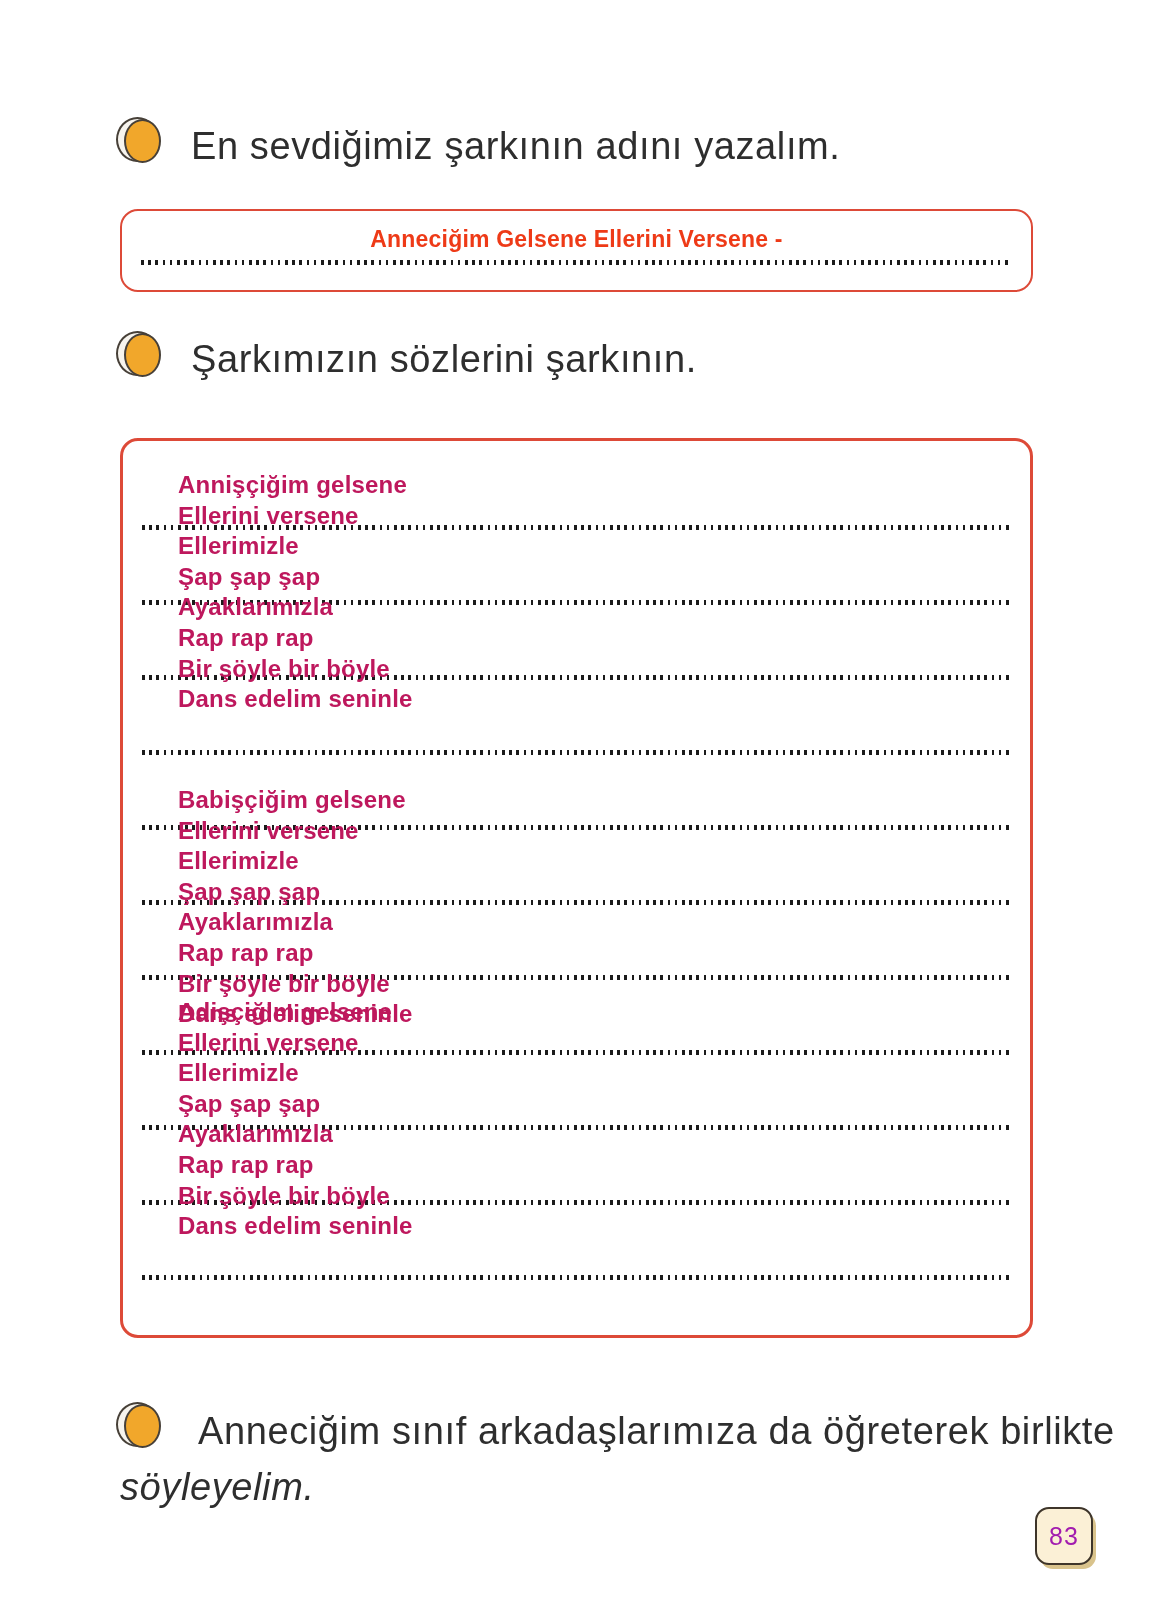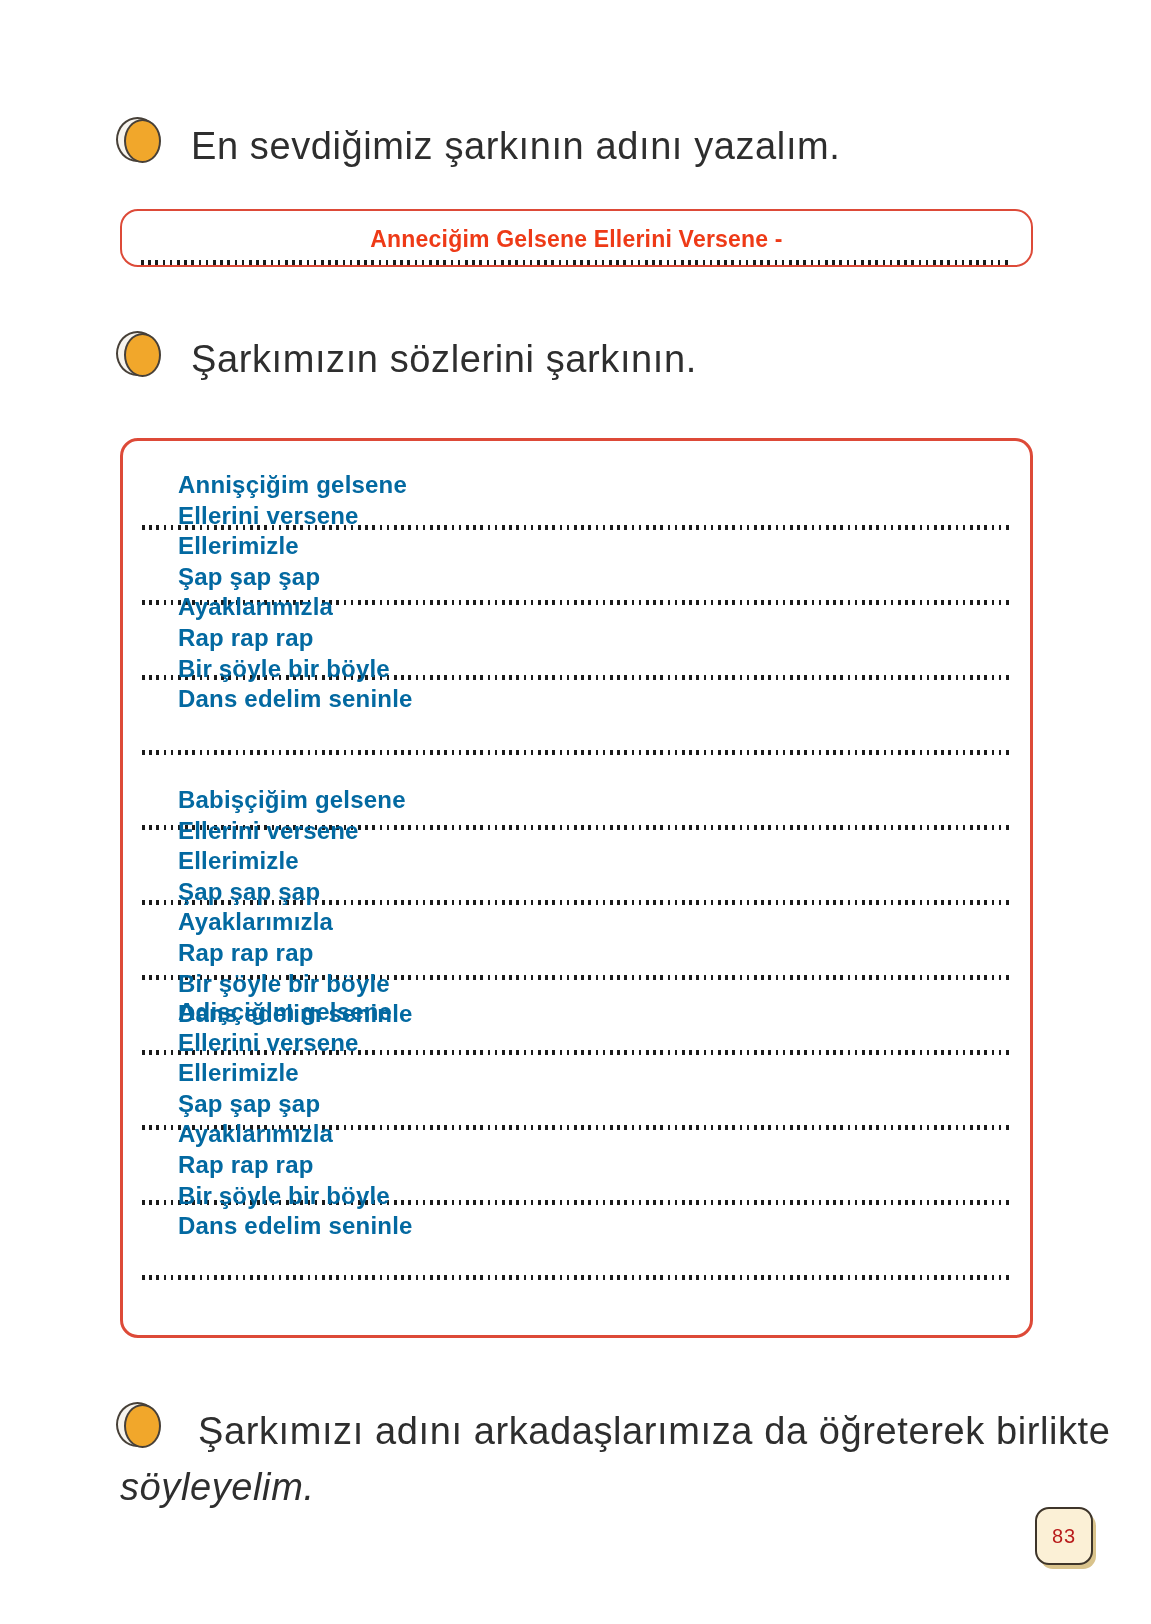--- a/index.html
+++ b/index.html
@@ -74,55 +74,55 @@
       transparent 2.6px, transparent 7.2px
     );
   }
 
   .stanza {
     position: absolute;
     left: 55px;
     font-weight: bold;
     font-size: 24px;
     line-height: 30.6px;
-    color: #0369a1;
+    color: #be185d;
     white-space: pre-line;
     letter-spacing: 0.2px;
   }
 
   .page-badge {
     position: absolute;
     left: 1035px;
     top: 1507px;
     width: 58px;
     height: 58px;
     background: #fbf0d6;
     border: 2.5px solid #3e352a;
     border-radius: 14px;
     box-shadow: 4px 5px 0 -1px #d9c38c;
     display: flex;
     align-items: center;
     justify-content: center;
   }
   .page-badge span {
-    font-size: 20px;
-    color: #b91c1c;
+    font-size: 25px;
+    color: #a21caf;
     font-weight: 400;
     letter-spacing: 1px;
   }
 </style>
 </head>
 <body>
 
 <div class="page">
 
   <span class="coin" style="left:116px; top:117px;"></span>
   <div class="instruction" style="left:191px; top:125px;">En sevdiğimiz şarkının adını yazalım.</div>
 
-  <div class="answer-box" style="top:209px; height:58px; border-width:2.5px;">
+  <div class="answer-box" style="top:209px; height:83px; border-width:2.5px;">
     <div class="box-title">Anneciğim Gelsene Ellerini Versene -</div>
     <div class="dotted" style="top:49px;"></div>
   </div>
 
   <span class="coin" style="left:116px; top:331px;"></span>
   <div class="instruction" style="left:191px; top:338px;">Şarkımızın sözlerini şarkının.</div>
 
   <div class="answer-box" style="top:438px; height:900px;">
 
     <div class="dotted" style="top:84px;"></div>
@@ -157,20 +157,20 @@
 Ellerini versene
 Ellerimizle
 Şap şap şap
 Ayaklarımızla
 Rap rap rap
 Bir şöyle bir böyle
 Dans edelim seninle</div>
   </div>
 
   <span class="coin" style="left:116px; top:1402px;"></span>
-  <div class="instruction" style="left:198px; top:1410px;">Şarkımızı adını arkadaşlarımıza da öğreterek birlikte</div>
+  <div class="instruction" style="left:198px; top:1410px;">Anneciğim sınıf arkadaşlarımıza da öğreterek birlikte</div>
   <div class="instruction" style="left:120px; top:1466px;font-style:italic;">söyleyelim.</div>
 
   <div class="page-badge">
     <span>83</span>
   </div>
 
 </div>
 
 </body></html>

